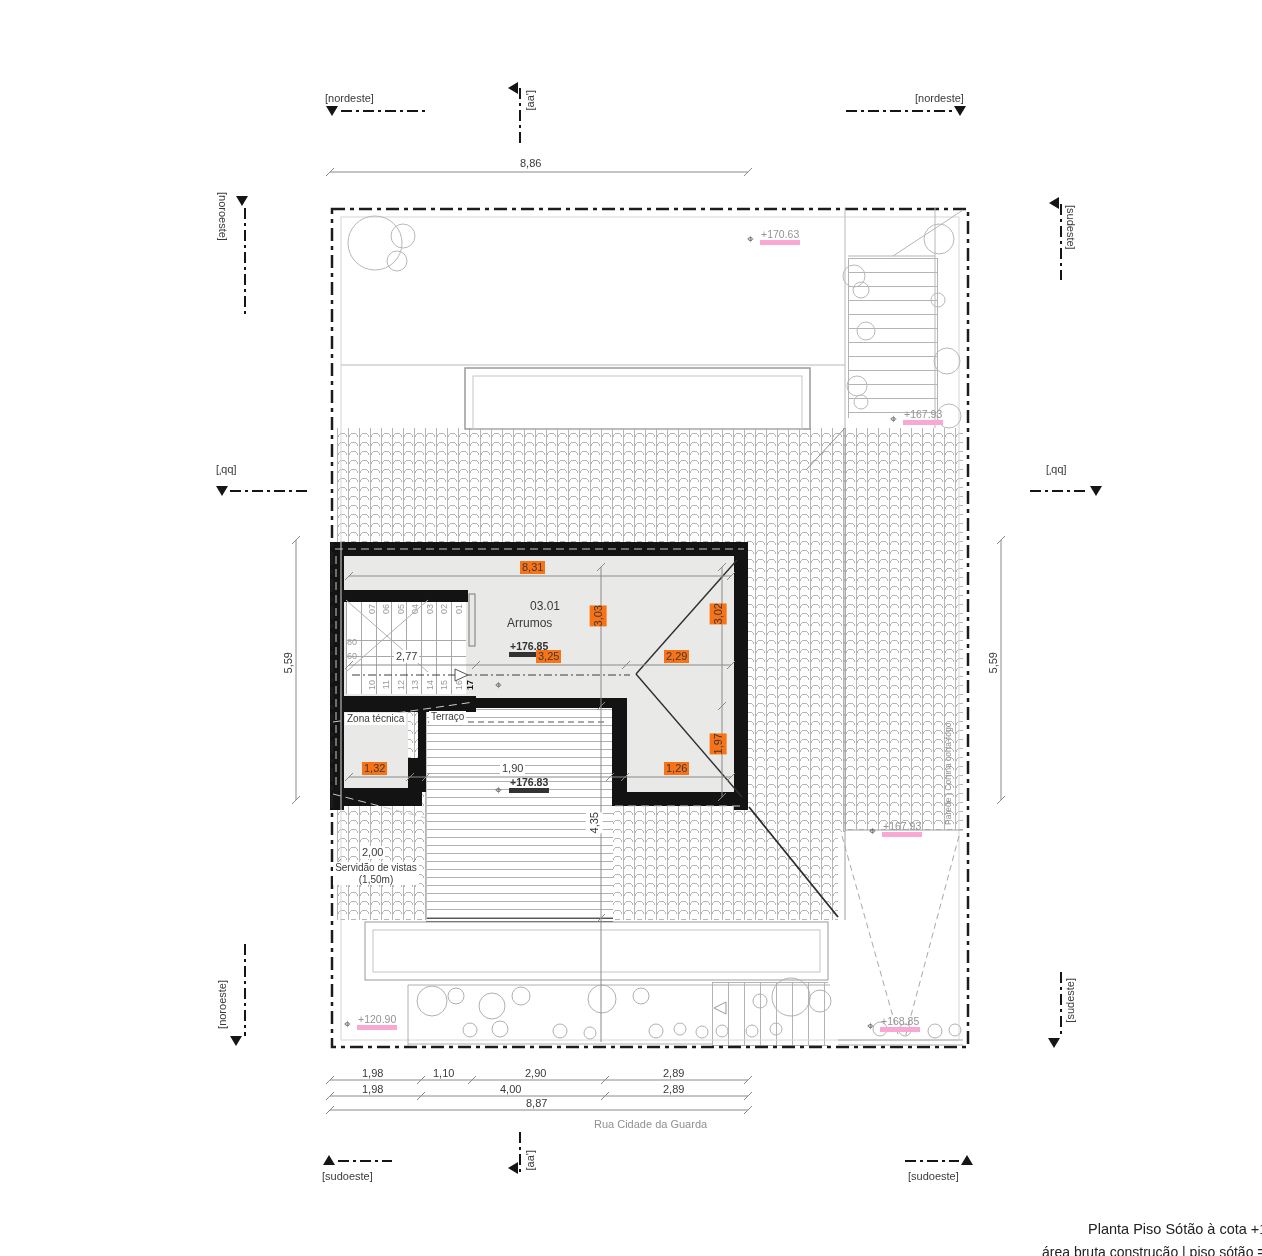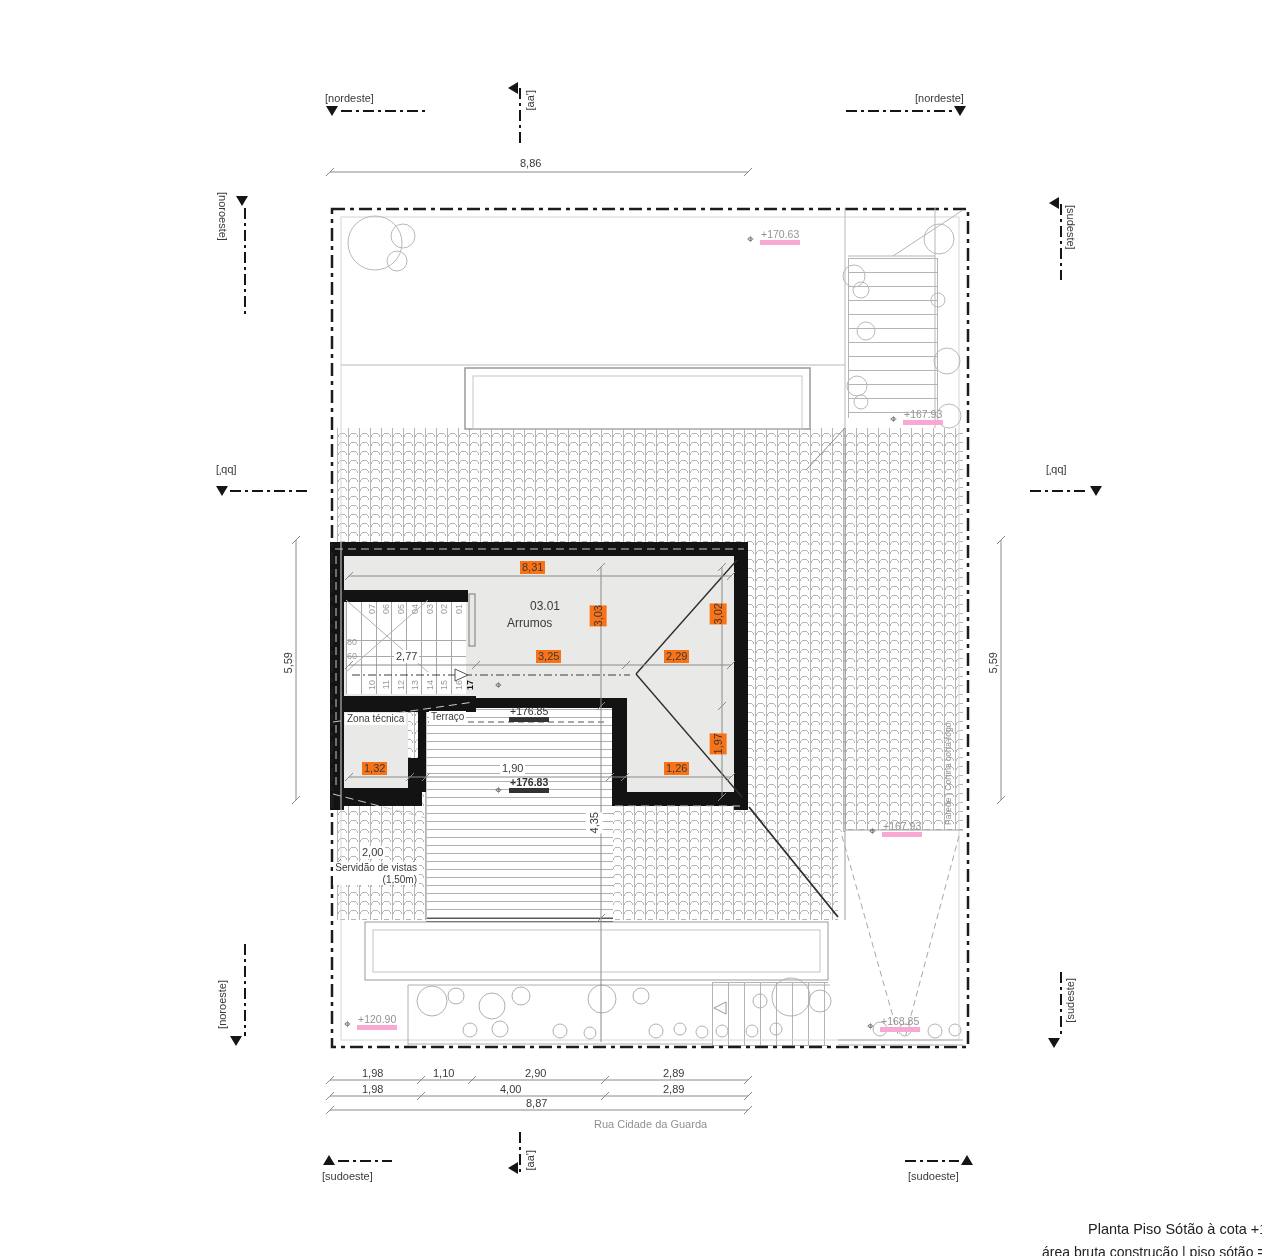--- a/index.html
+++ b/index.html
@@ -240,29 +240,29 @@
   <span class="elev" style="left:760px;top:228px">+170.63</span>
   <span class="star" style="left:890px;top:413px">⌖</span>
   <span class="elev" style="left:903px;top:408px">+167.93</span>
   <span class="star" style="left:869px;top:825px">⌖</span>
   <span class="elev" style="left:882px;top:820px">+167.93</span>
   <span class="star" style="left:867px;top:1020px">⌖</span>
   <span class="elev" style="left:880px;top:1015px">+168.85</span>
   <span class="star" style="left:344px;top:1018px">⌖</span>
   <span class="elev" style="left:357px;top:1013px">+120.90</span>
   <span class="star" style="left:495px;top:679px">⌖</span>
-  <span class="elev" style="left:509px;top:705px;color:#333;border-color:#333;font-weight:normal">+176.85</span>
+  <span class="elev" style="left:509px;top:640px;color:#333;border-color:#333;font-weight:bold">+176.85</span>
   <span class="star" style="left:495px;top:784px">⌖</span>
   <span class="elev" style="left:509px;top:776px;color:#333;border-color:#333;font-weight:bold">+176.83</span>
 
   <div class="lbl b" style="left:495px;top:600px;width:100px;text-align:center;font-size:12px">03.01</div>
   <div class="lbl" style="left:507px;top:617px;width:100px;text-align:left;font-size:12px">Arrumos</div>
   <span class="lbl sm bgw" style="left:345px;top:713px">Zona técnica</span>
   <span class="lbl sm bgw" style="left:429px;top:711px">Terraço</span>
-  <div class="lbl sm bgw" style="left:333px;top:862px;width:82px;text-align:right;white-space:normal">
+  <div class="lbl sm bgw" style="left:333px;top:862px;width:82px;text-align:center;white-space:normal">
     <span>Servidão de vistas</span><br>
     <span>(1,50m)</span>
   </div>
   <span class="lbl xs gy vt" style="left:944px;top:645px;height:180px">Parede | Cortina corta-fogo</span>
 
   <span class="lbl bgw" style="left:518px;top:157px">8,86</span>
   <span class="lbl ong" style="left:520px;top:561px">8,31</span>
   <span class="lbl bgw" style="left:394px;top:650px">2,77</span>
   <span class="lbl ong" style="left:536px;top:650px">3,25</span>
   <span class="lbl ong" style="left:664px;top:650px">2,29</span>

